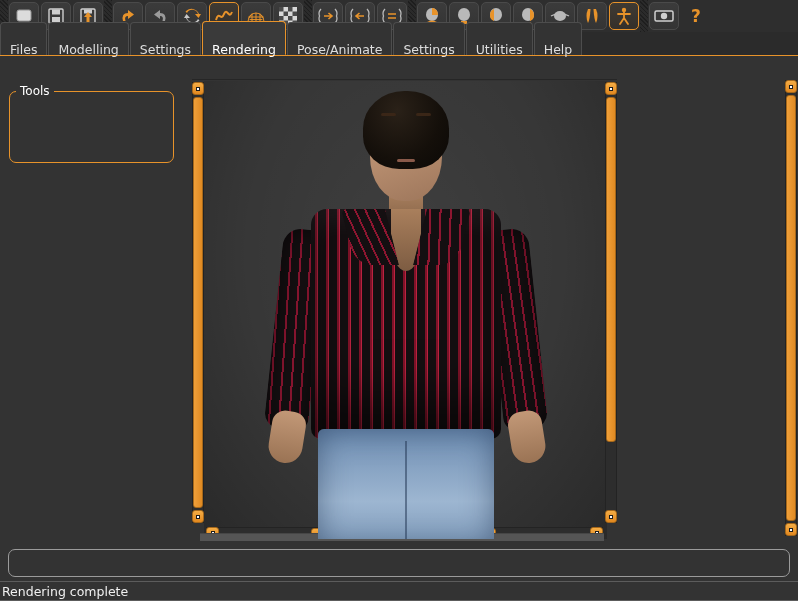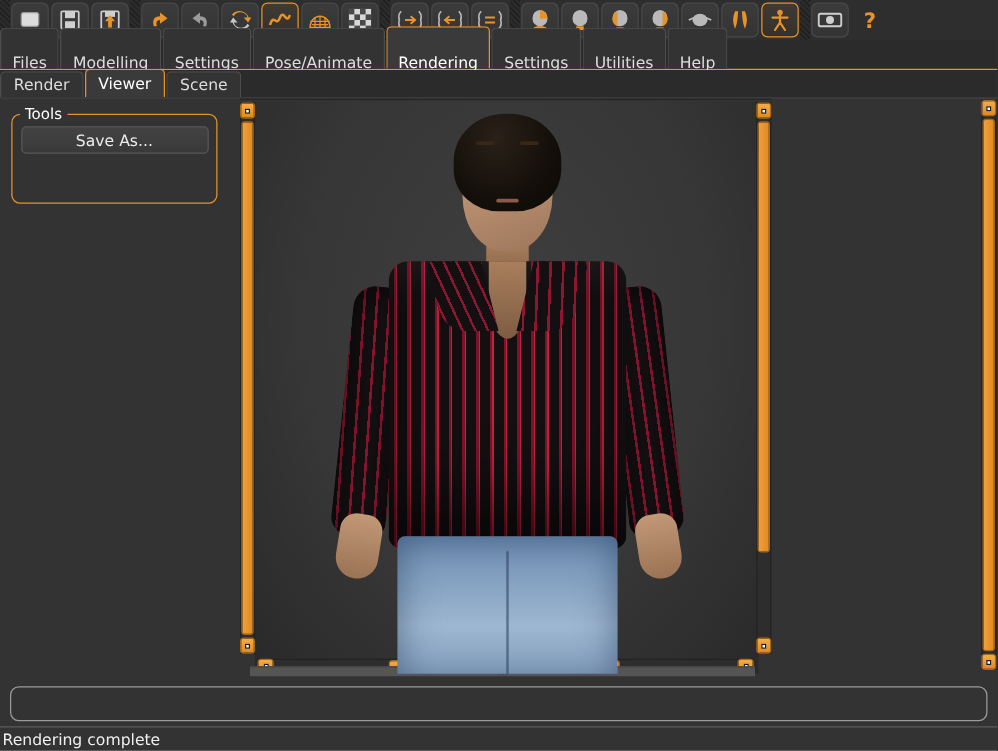--- a/index.html
+++ b/index.html
@@ -404,37 +404,31 @@
             <text x="7" y="15" font-size="17" font-weight="bold" text-anchor="middle" fill="#e8932a" font-family="DejaVu Sans">?</text>
           </svg>
       </div>
     </div>
   </div>
 
   <div class="tabbar">
     <div class="tab">Files</div>
     <div class="tab">Modelling</div>
     <div class="tab">Settings</div>
+    <div class="tab active">Rendering</div>
     <div class="tab">Pose/Animate</div>
-    <div class="tab active">Rendering</div>
     <div class="tab">Settings</div>
     <div class="tab">Utilities</div>
     <div class="tab">Help</div>
   </div>
 
-  <div class="subtabbar">
-    <div class="subtab">Render</div>
-    <div class="subtab active">Viewer</div>
-    <div class="subtab">Scene</div>
-  </div>
 
   <div class="leftpanel">
     <div class="groupbox">
       <div class="groupbox-title">Tools</div>
-      <button class="gbtn">Save As...</button>
     </div>
   </div>
 
   <div class="viewer-area">
 
     <div class="render-frame">
 
       <div class="sb sb-v" style="left:0;top:2px;bottom:16px;">
         <div class="sb-trough-v"></div>
         <div class="sb-arrow" style="left:0;top:0;">

